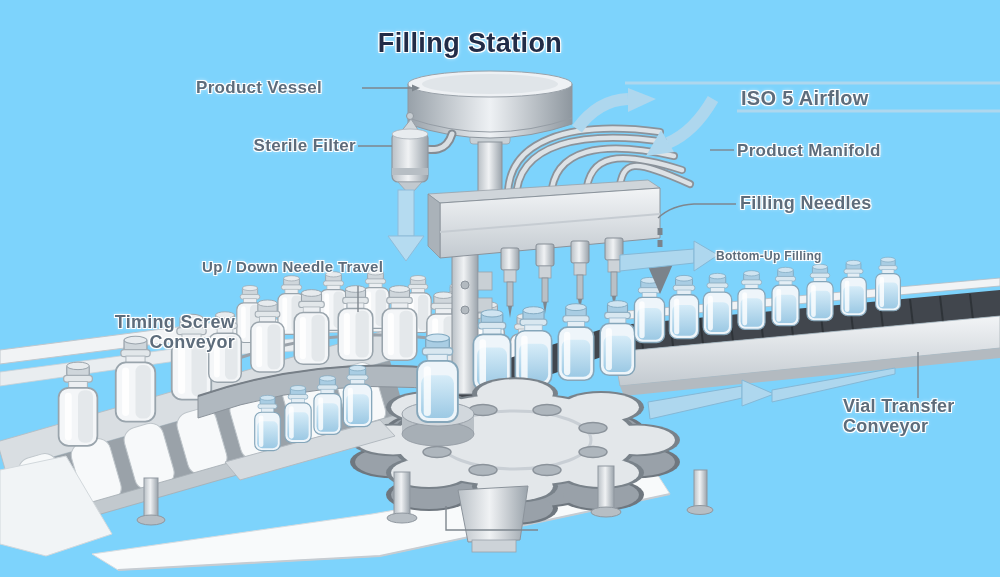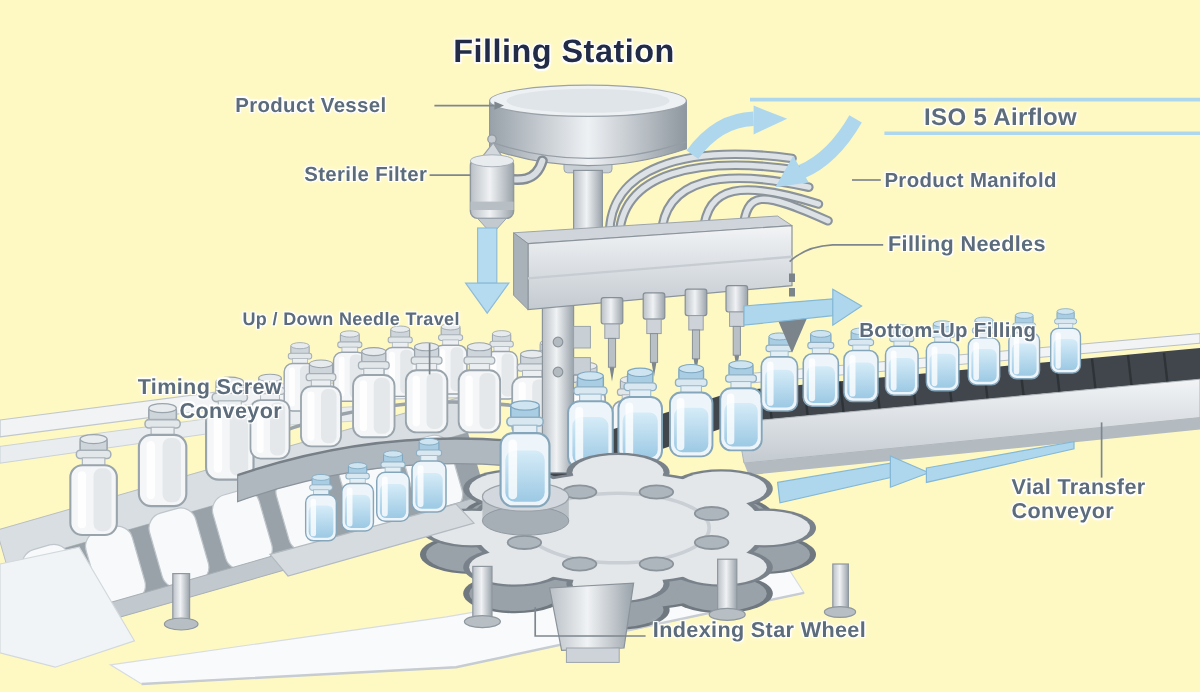--- a/index.html
+++ b/index.html
@@ -1,28 +1,28 @@
 <!DOCTYPE html>
 <html><head>
 <meta charset="utf-8">
 <style>
   html,body{margin:0;padding:0;background:#ffffff;}
-  .stage{position:relative;width:1000px;height:577px;background:#fef9c3;overflow:hidden;
+  .stage{position:relative;width:1000px;height:577px;background:#7dd3fc;overflow:hidden;
          font-family:"Liberation Sans",sans-serif;}
   .stage svg{position:absolute;left:0;top:0;}
   .lbl{position:absolute;color:#5d6c7b;font-weight:700;letter-spacing:.3px;line-height:1.12;
        white-space:pre-line;
        text-shadow:-1px -1px 0 #fff,1px -1px 0 #fff,-1px 1px 0 #fff,1px 1px 0 #fff,0 0 4px #fff;}
   .title{left:330px;top:28px;width:280px;text-align:center;font-size:27px;color:#222c47;letter-spacing:.4px;}
   .lbl-product-vessel{left:196px;top:78px;width:160px;text-align:left;font-size:17px;}
   .lbl-sterile-filter{left:196px;top:136px;width:160px;text-align:right;font-size:17px;}
-  .lbl-iso{left:741px;top:87px;font-size:20px;margin-left:29px;}
+  .lbl-iso{left:741px;top:87px;font-size:20px;}
   .lbl-manifold{left:737px;top:141px;font-size:17px;}
   .lbl-needles{left:740px;top:193px;font-size:18px;}
-  .lbl-bottomup{left:716px;top:250px;font-size:17px;margin-top:16px;}
+  .lbl-bottomup{left:716px;top:250px;font-size:12px;}
   .lbl-updown{left:202px;top:259px;font-size:15px;text-align:right;}
   .lbl-timing{left:45px;top:312px;width:190px;text-align:right;font-size:18px;}
   .lbl-vialtransfer{left:843px;top:396px;width:145px;text-align:left;font-size:18px;}
   .lbl-indexing{left:544px;top:515px;font-size:18px;}
 </style>
 </head>
 <body>
 
 <div class="stage">
 
@@ -339,15 +339,14 @@
 <div class="lbl lbl-sterile-filter">Sterile Filter</div>
 <div class="lbl lbl-iso">ISO 5 Airflow</div>
 <div class="lbl lbl-needles">Filling Needles</div>
 <div class="lbl lbl-manifold">Product Manifold</div>
 <div class="lbl lbl-bottomup">Bottom-Up Filling</div>
 <div class="lbl lbl-updown">Up / Down Needle Travel</div>
 <div class="lbl lbl-timing">Timing Screw
 Conveyor</div>
 <div class="lbl lbl-vialtransfer">Vial Transfer
 Conveyor</div>
-<div class="lbl lbl-indexing">Indexing Star Wheel</div>
 
 </div>
 
 </body></html>

